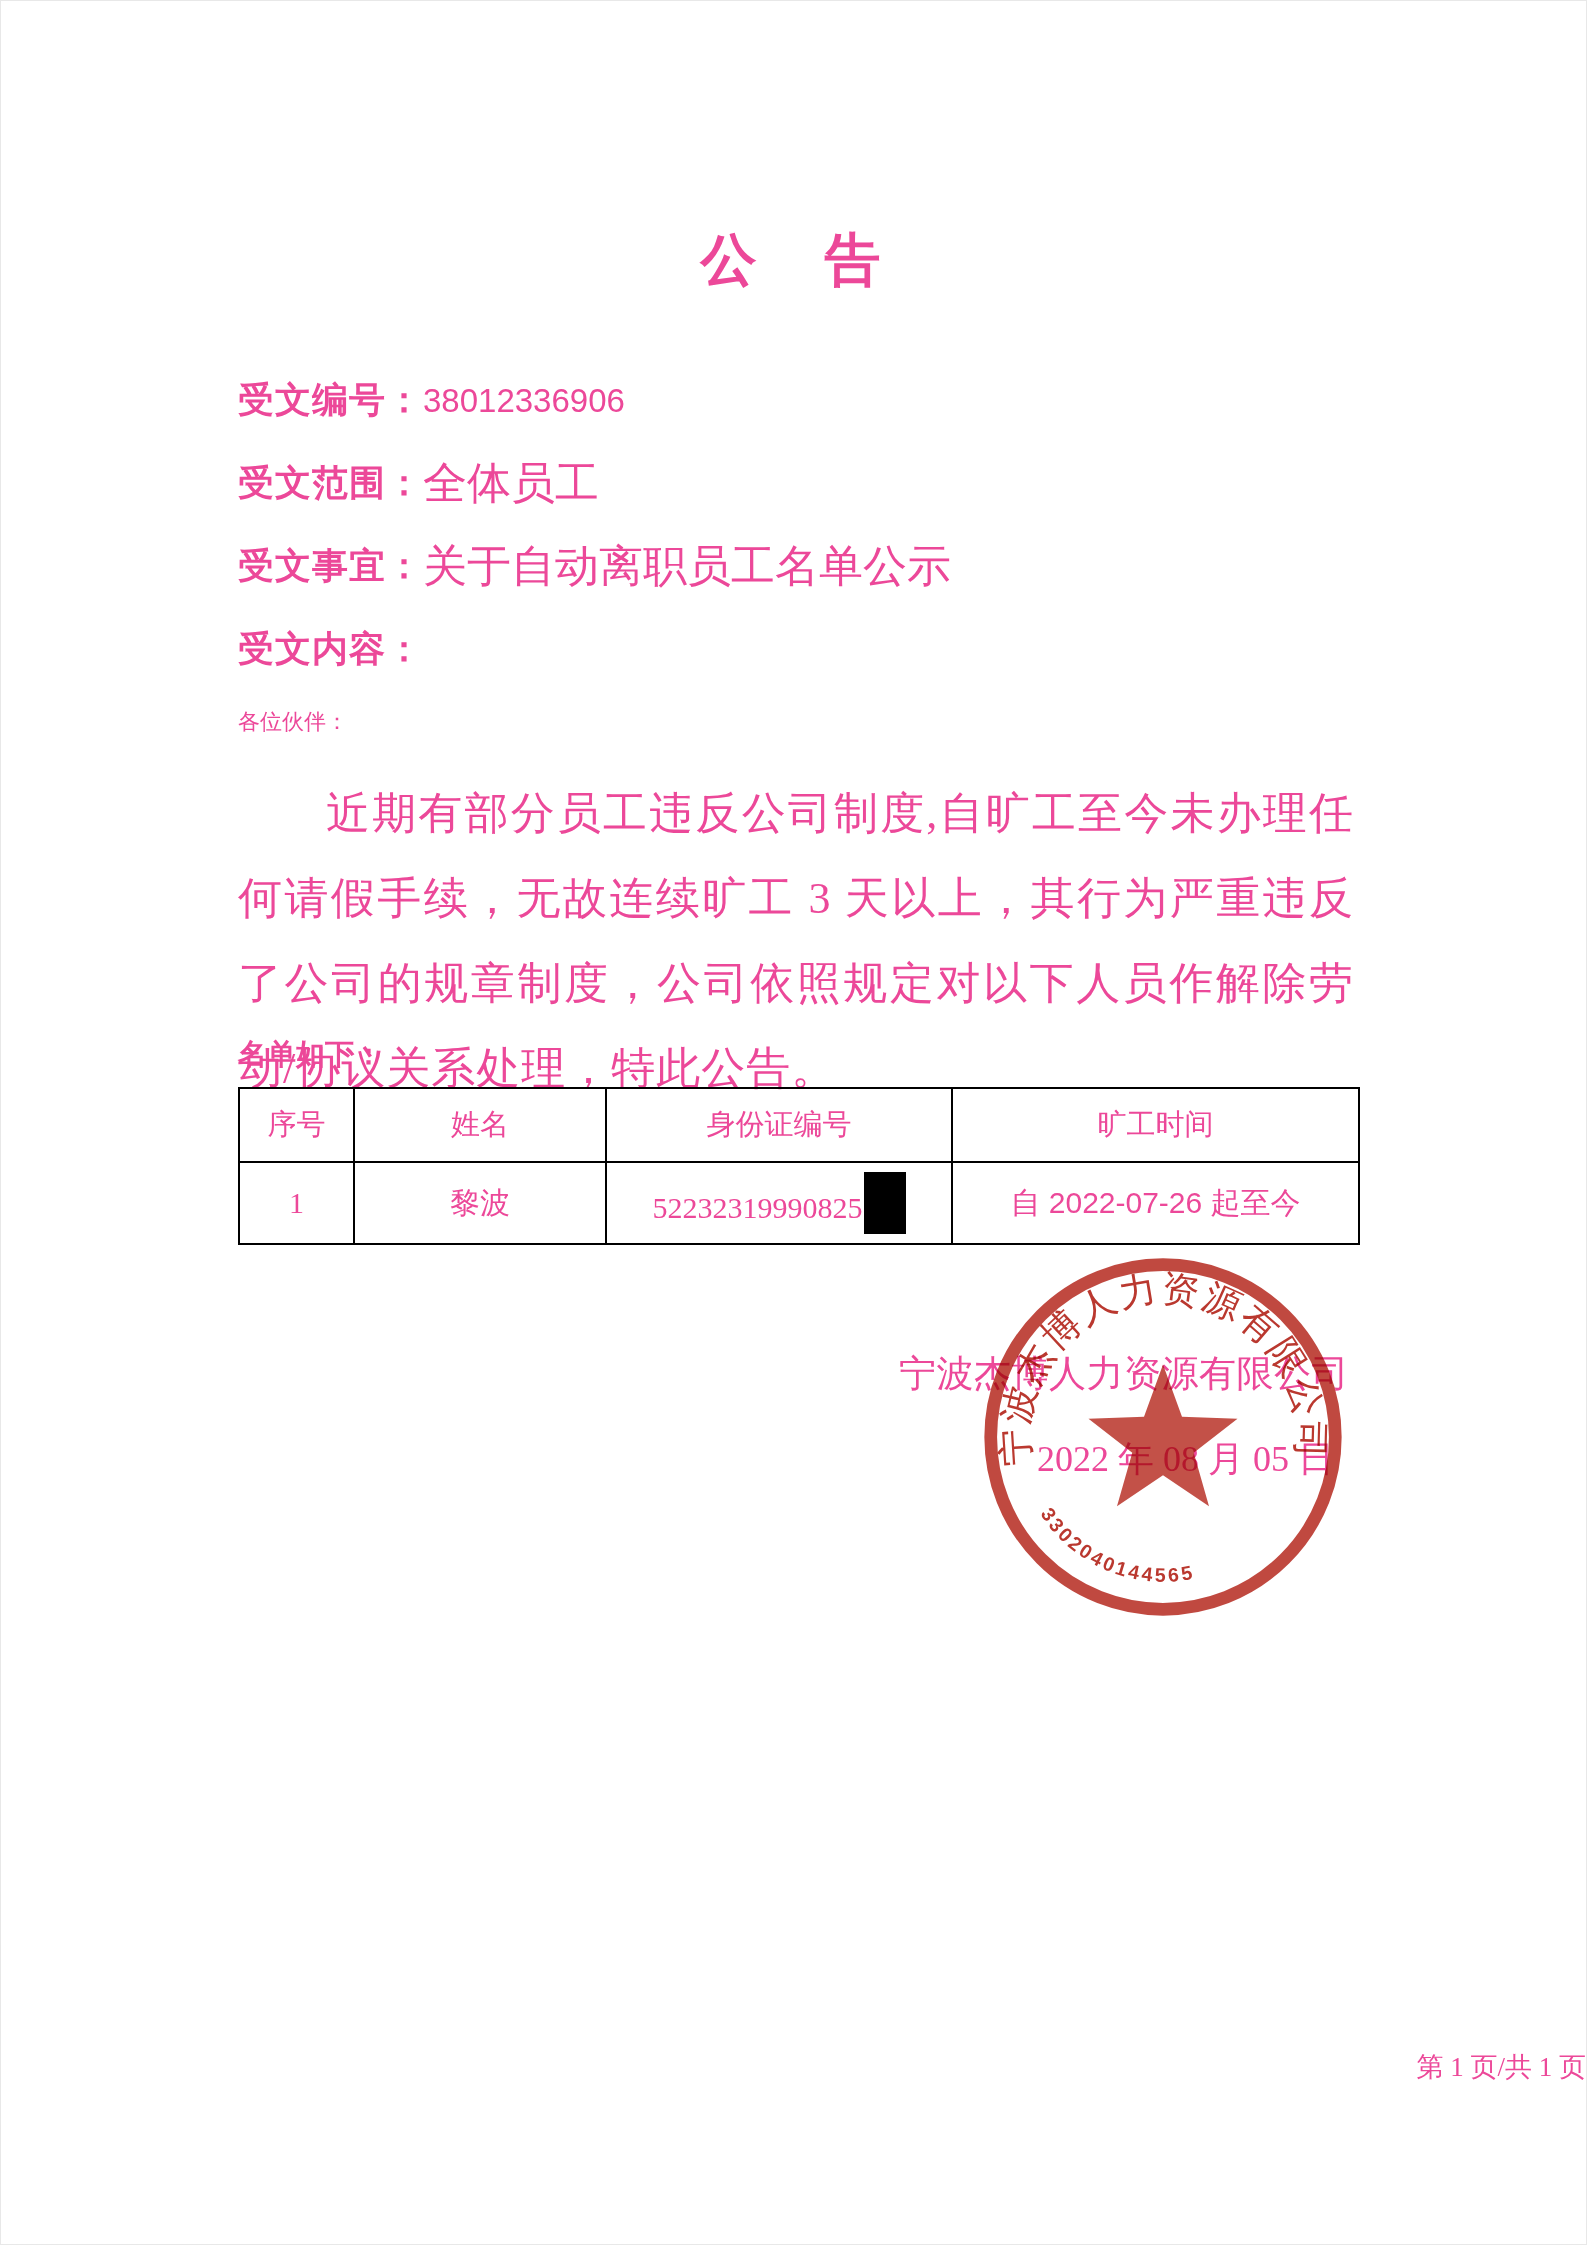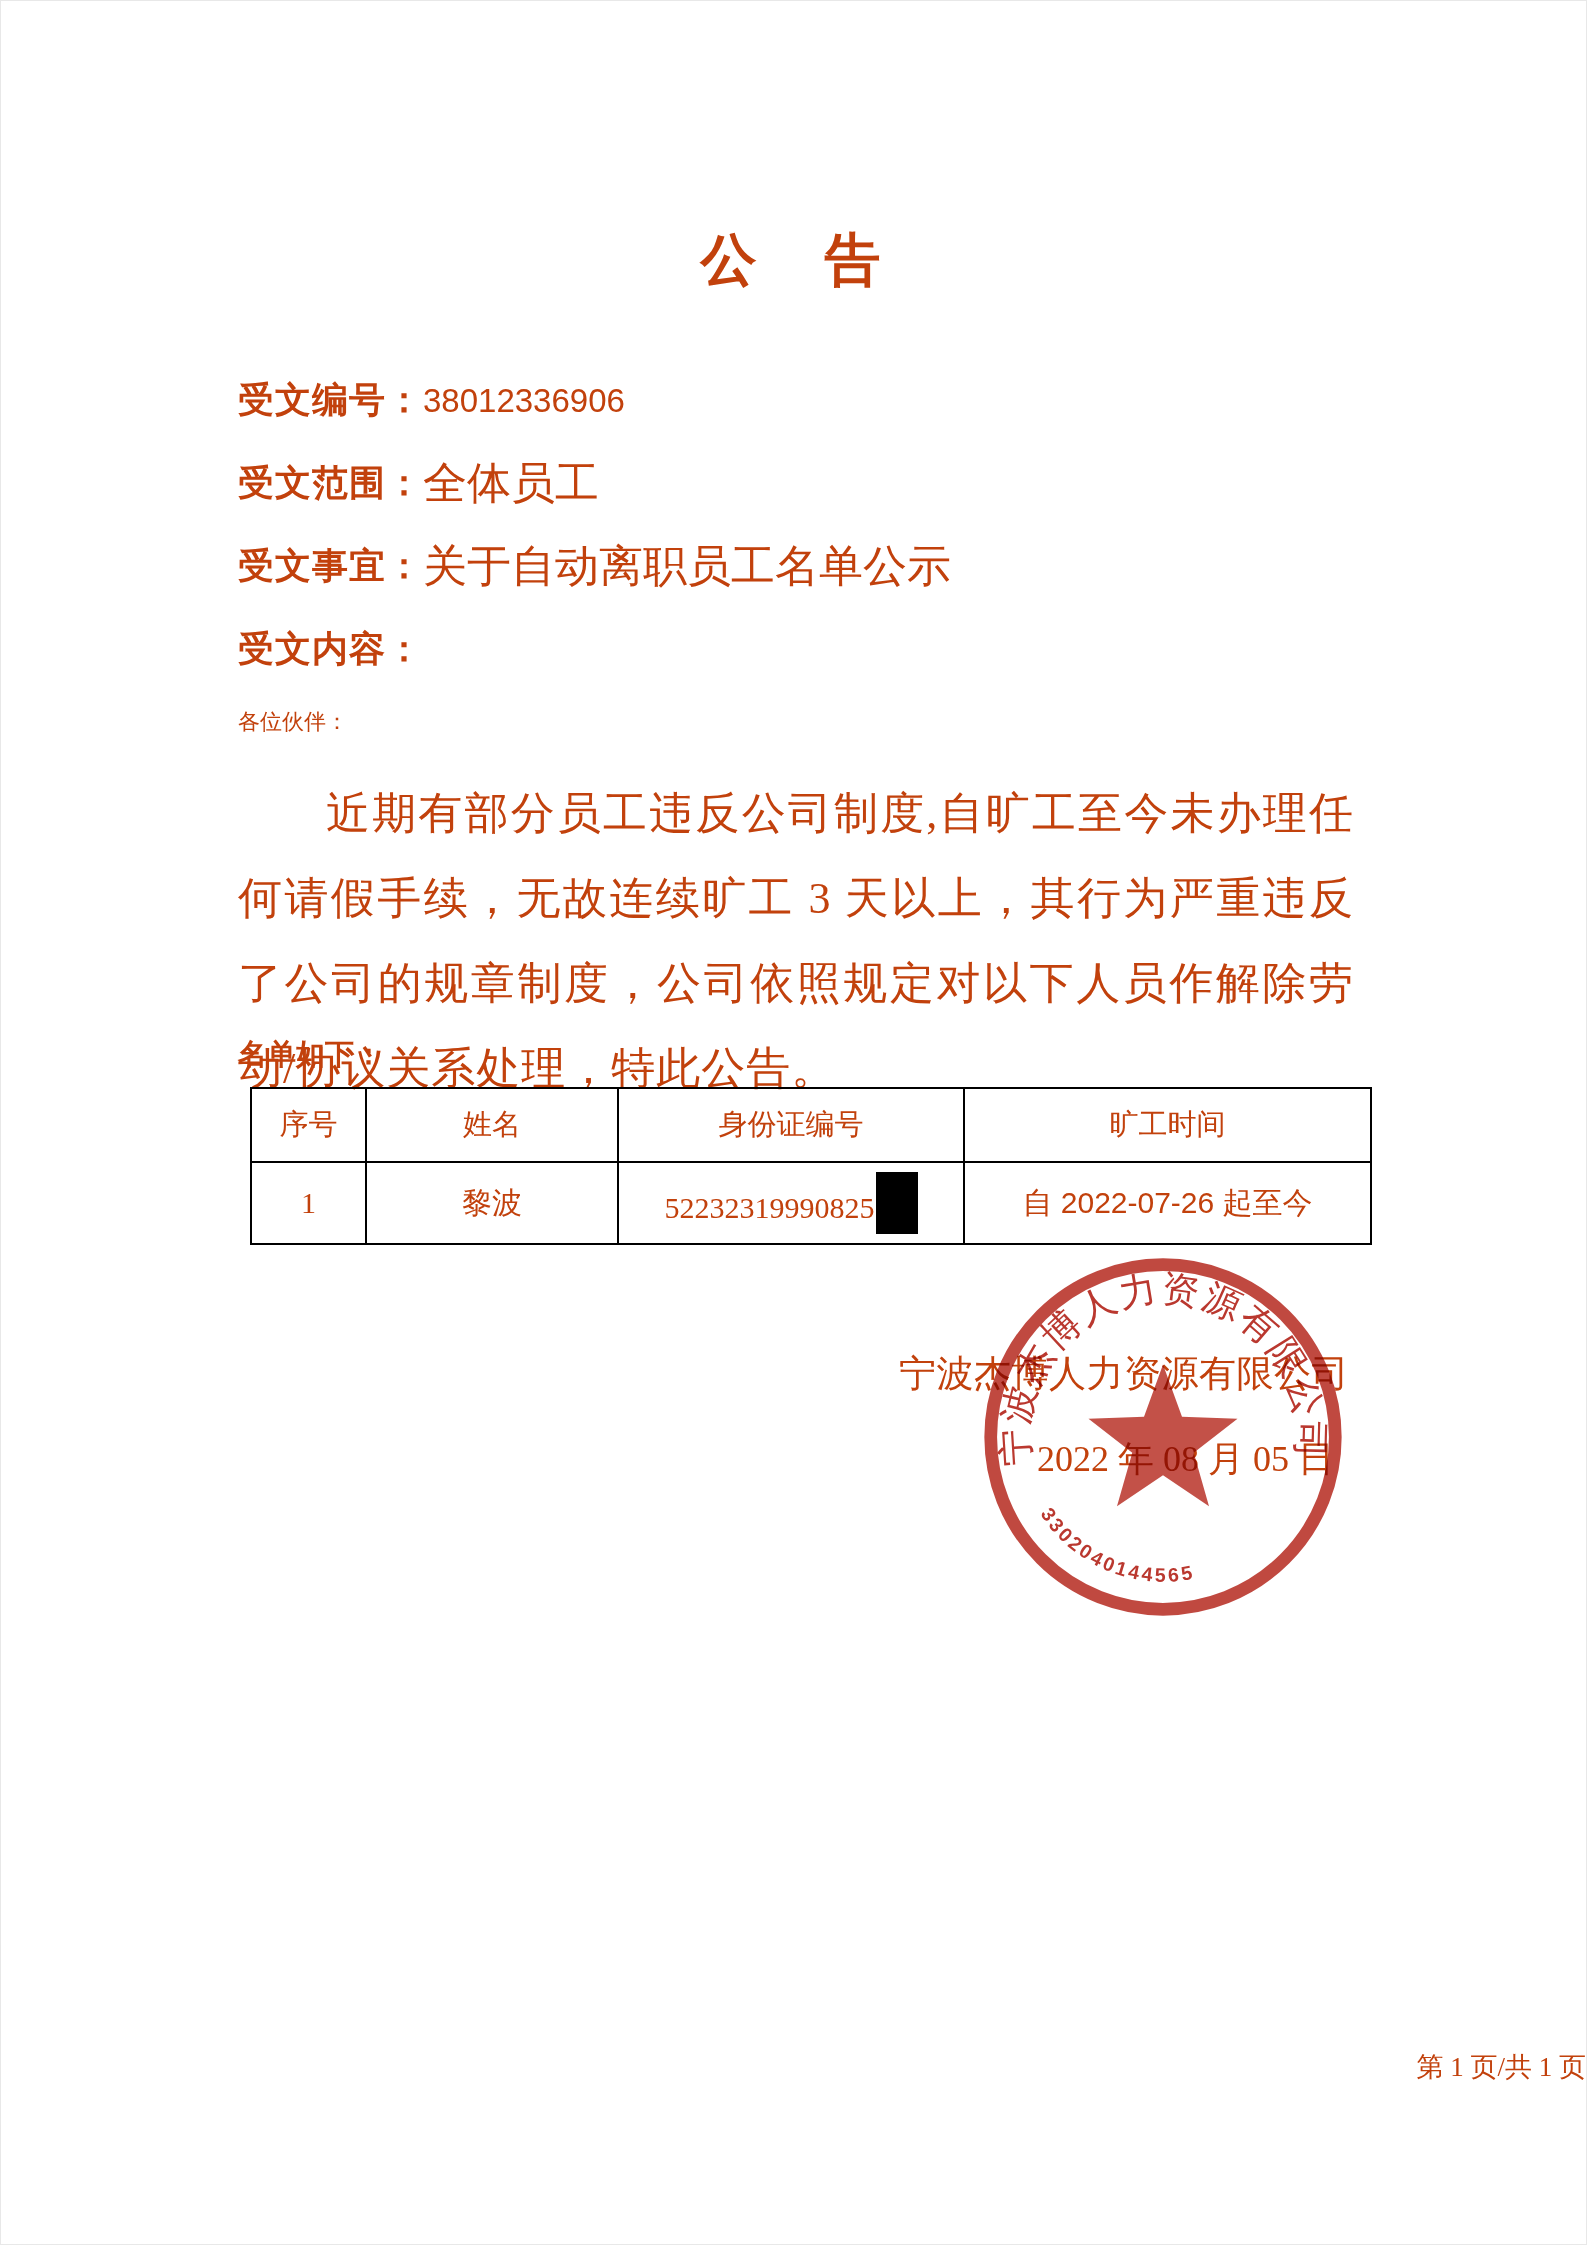--- a/index.html
+++ b/index.html
@@ -5,21 +5,21 @@
   * { margin: 0; padding: 0; box-sizing: border-box; }
   html, body { background: #ffffff; }
   .page {
     position: relative;
     width: 1587px;
     height: 2245px;
     background: #ffffff;
     border: 1px solid #e8e8e8;
     overflow: hidden;
     font-family: "Liberation Serif", "DejaVu Serif", serif;
-    color: #c2410c;
+    color: #ec4899;
   }
 
   .doc-title {
     position: absolute;
     top: 222px;
     left: 0;
     width: 100%;
     text-align: center;
     font-size: 56px;
     font-weight: bold;
@@ -62,21 +62,21 @@
   .list-label {
     position: absolute;
     left: 237px;
     top: 1034px;
     font-size: 29px;
     font-weight: bold;
   }
 
   table.absentee-table {
     position: absolute;
-    left: 249px;
+    left: 237px;
     top: 1086px;
     border-collapse: collapse;
     table-layout: fixed;
   }
   table.absentee-table th, table.absentee-table td {
     border: 2px solid #000000;
     text-align: center;
     vertical-align: middle;
     font-weight: normal;
   }

